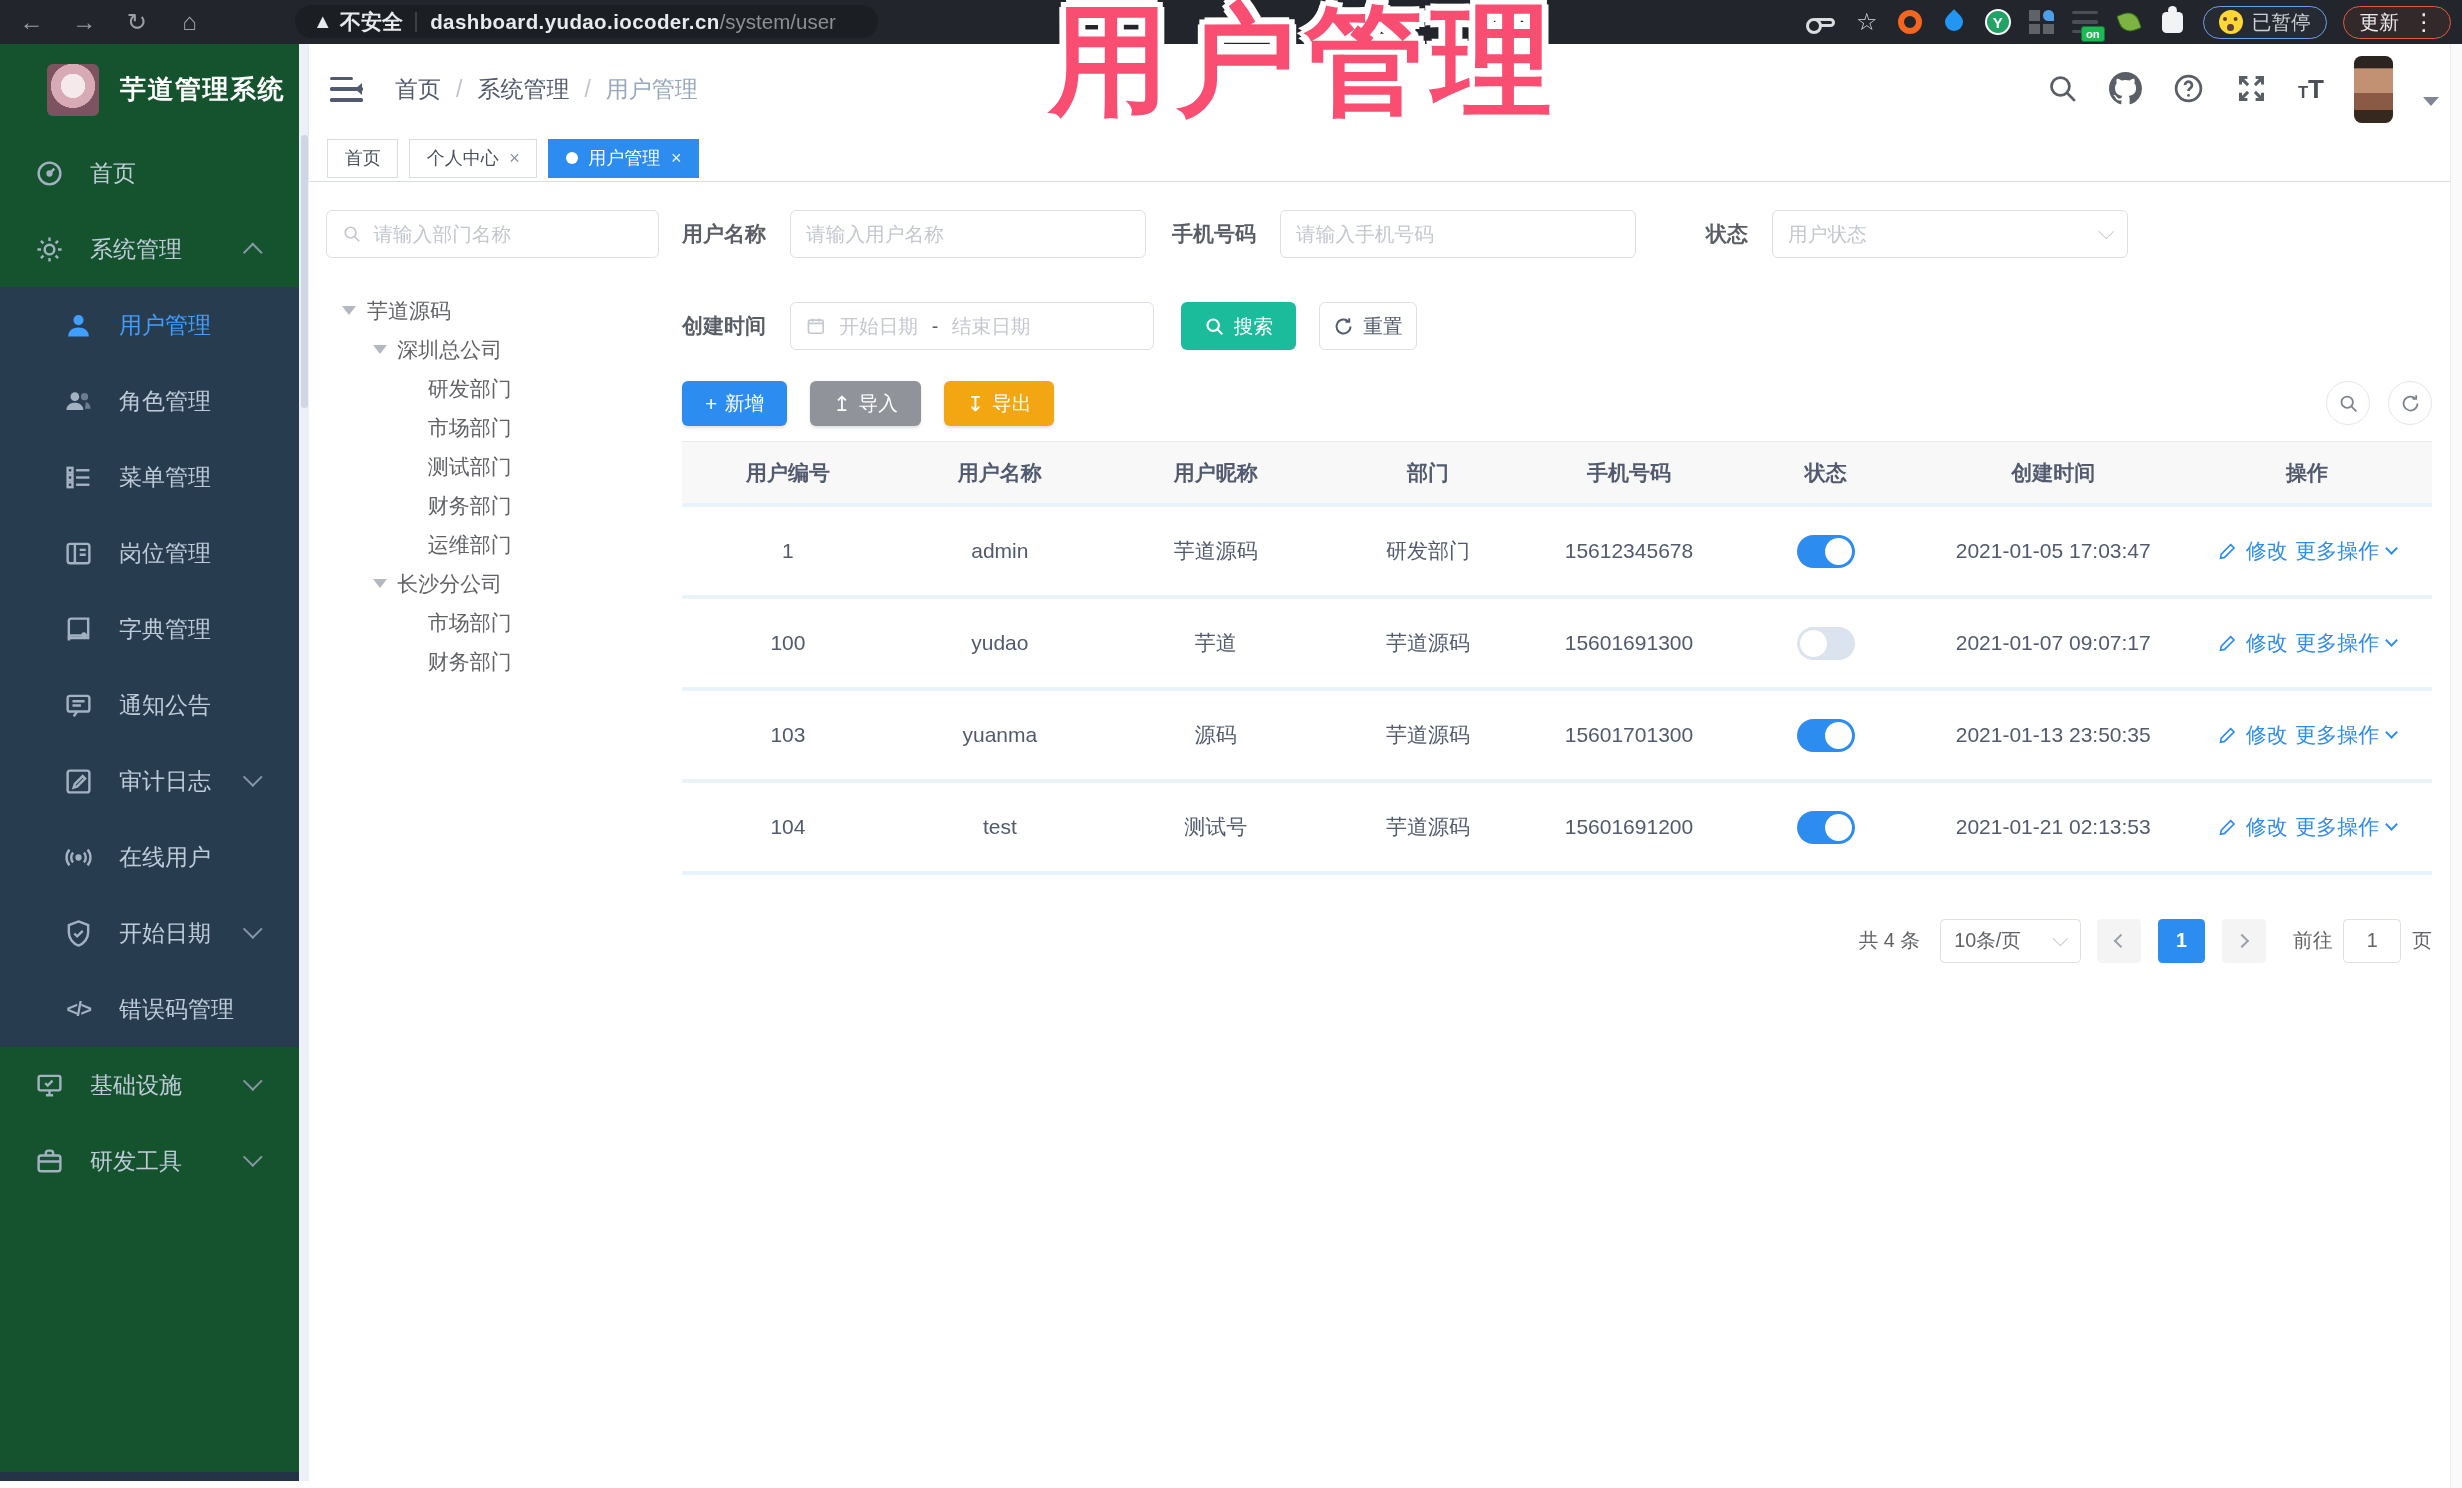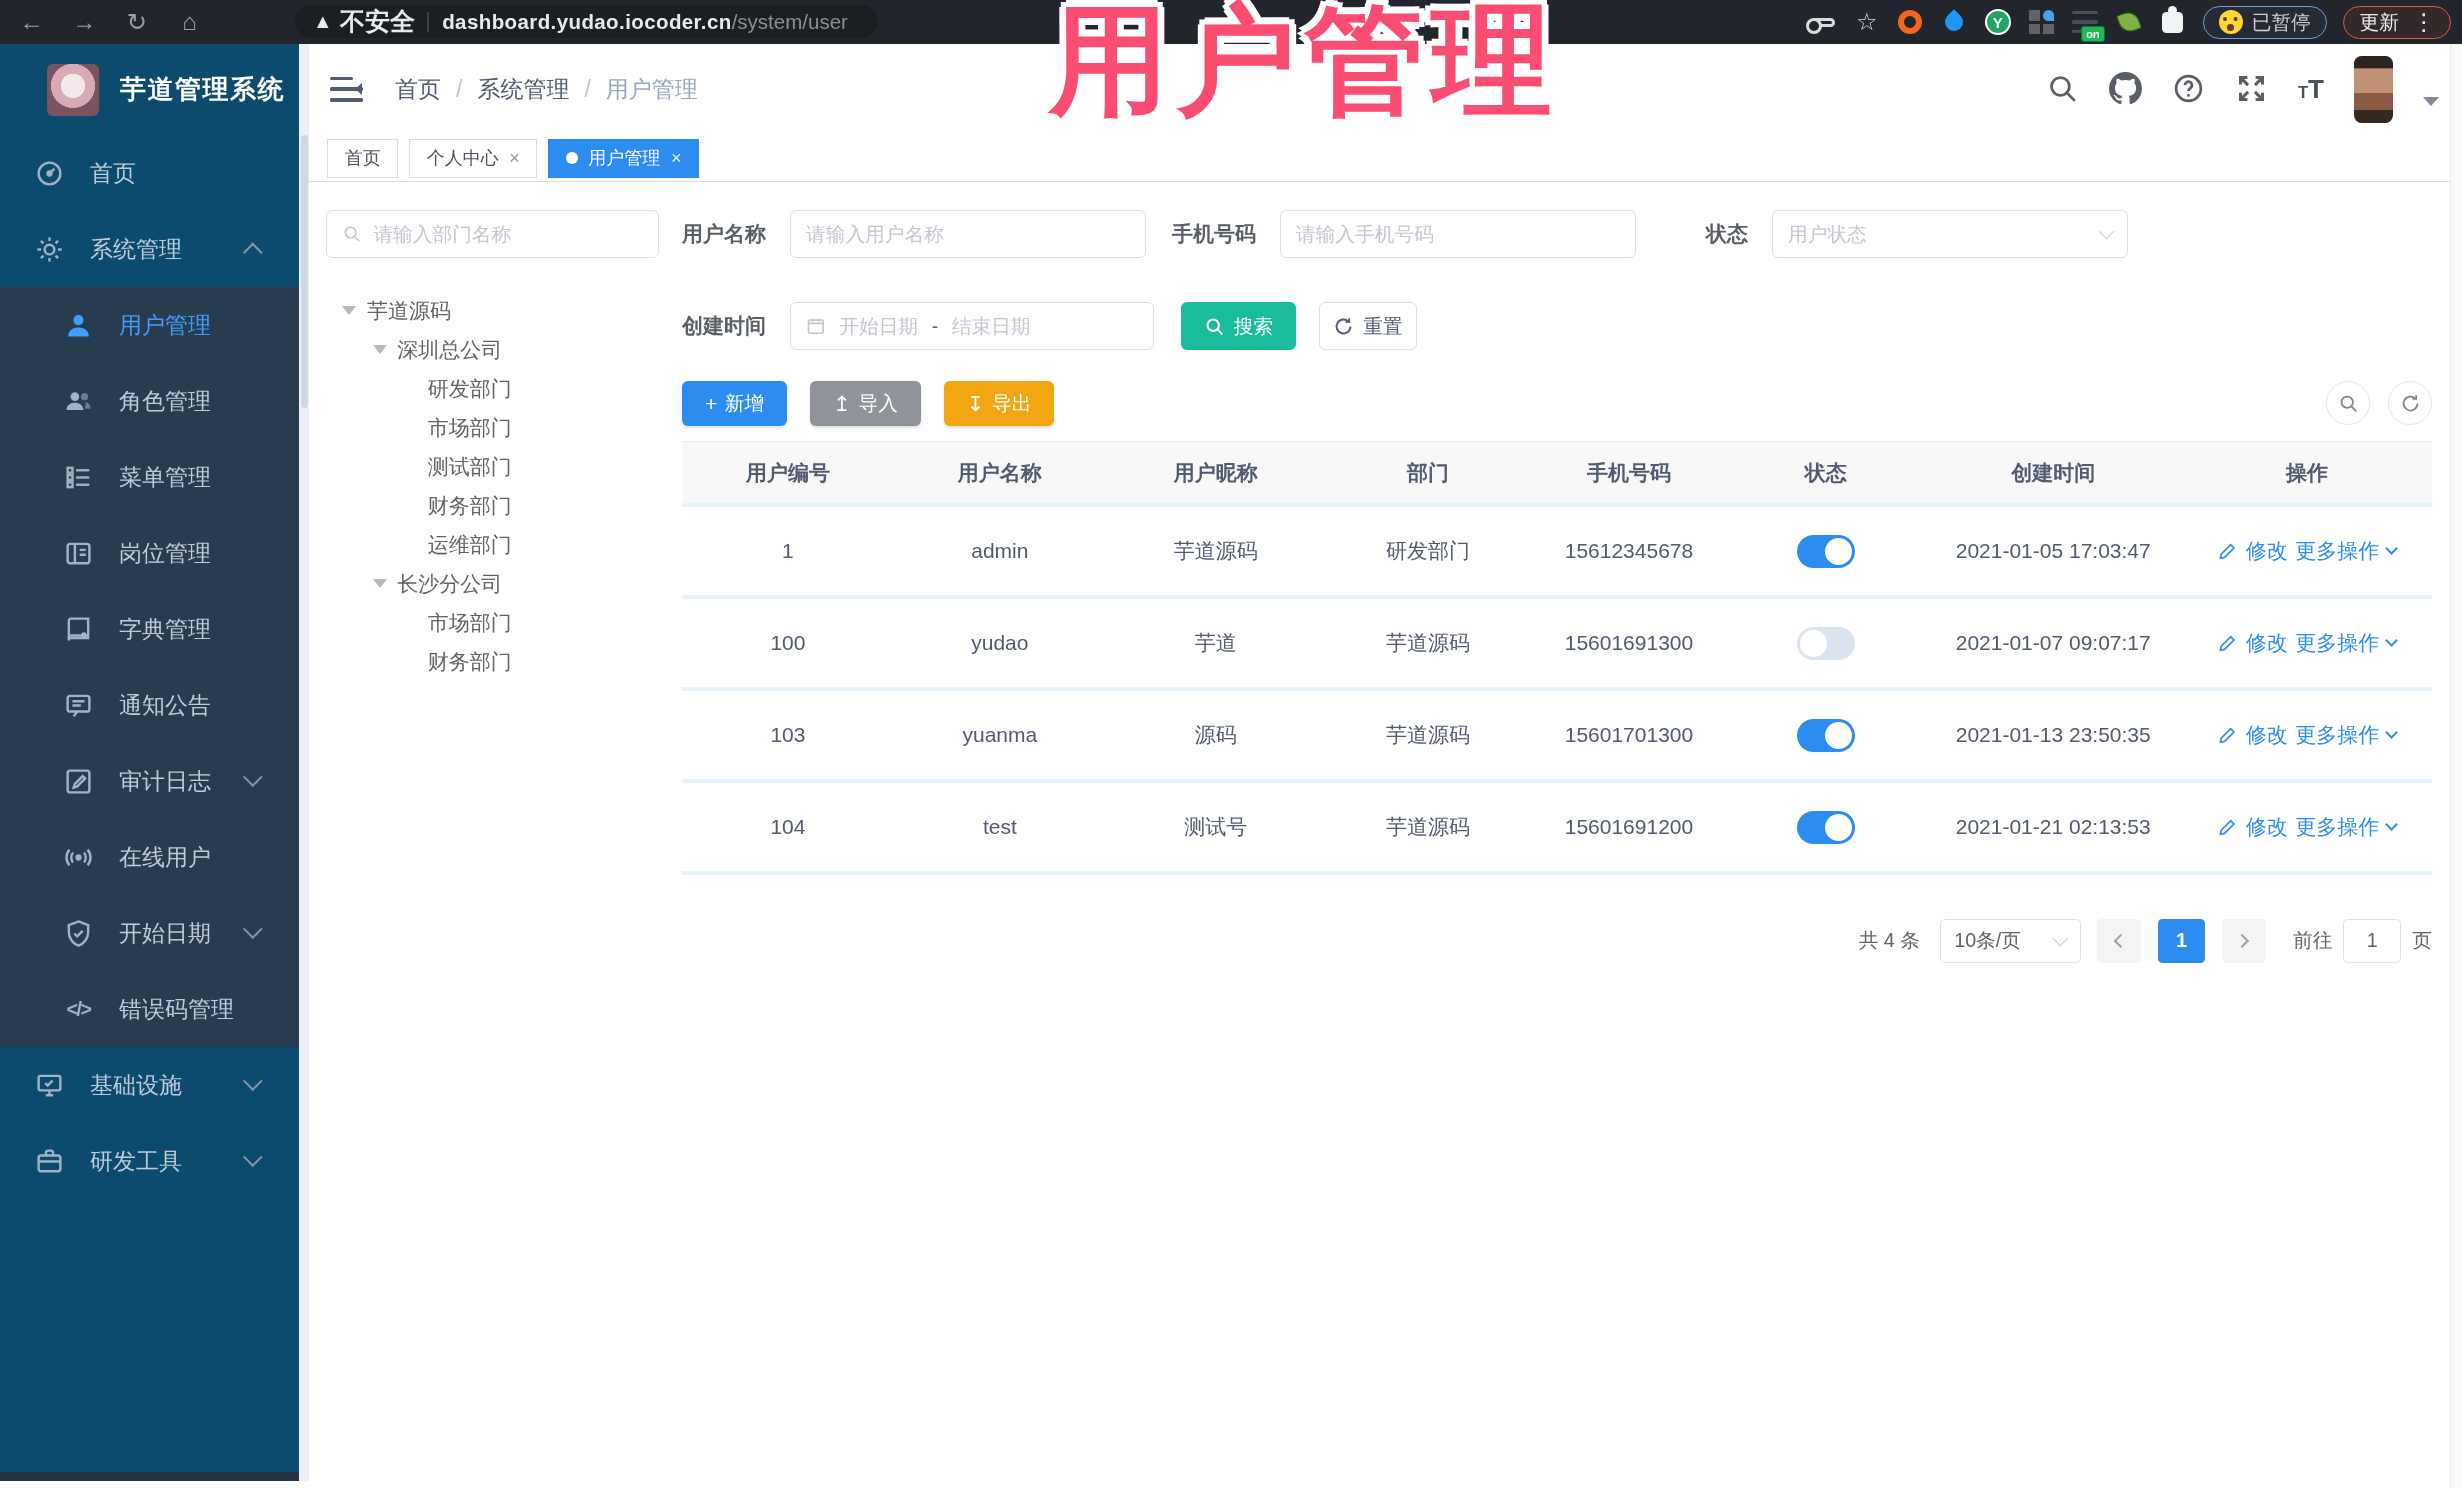--- a/index.html
+++ b/index.html
@@ -8,21 +8,21 @@
   .stage { position:relative; width:2462px; height:1488px; overflow:hidden; }
 
   
   .browser-bar { position:absolute; left:0; top:0; width:2462px; height:44px;
     background:#22262c; display:flex; align-items:center; }
   .nav-ico { width:42px; height:33px; margin-left:10.6px; display:flex; align-items:center; justify-content:center;
     color:#9aa0a6; font-size:24px; }
   .url-pill { position:absolute; left:295px; top:5.3px; width:583px; height:33px; border-radius:16.7px;
     background:#1b1f24; display:flex; align-items:center; padding:0 18px; }
   .warn-ico { color:#e8eaed; font-size:19.7px; margin-right:7.6px; }
-  .sec-label { color:#e8eaed; font-size:25px; font-weight:700; margin-right:12px; }
+  .sec-label { color:#e8eaed; font-size:21px; font-weight:700; margin-right:12px; }
   .url-sep { width:1.5px; height:19.7px; background:#3c4148; margin-right:13.6px; }
   .url-host { color:#e8eaed; font-size:20.5px; font-weight:700; letter-spacing:0.4px; }
   .url-path { color:#8b9096; font-size:20.5px; }
   .ext-zone { position:absolute; right:0; top:0; height:44px; display:flex; align-items:center; gap:16.7px; padding-right:10.6px; }
   .ext { width:27px; height:27px; display:flex; align-items:center; justify-content:center; position:relative; }
   .key-ico { width:23px; height:9px; border:3px solid #dadce0; border-radius:4.5px; position:relative; }
   .key-ico:before { content:""; position:absolute; left:-9px; top:-3px; width:10.6px; height:10.6px; border:3px solid #dadce0; border-radius:50%; background:#22262c; }
   .star-ico { color:#dadce0; font-size:24px; }
   .ring-orange { width:24px; height:24px; border-radius:50%; border:6.8px solid #f4661f; }
   .drop-blue { width:18px; height:18px; background:#2196f3; transform:rotate(45deg); border-radius:0 50% 50% 50%; }
@@ -45,21 +45,21 @@
   .emoji-face:after { content:""; position:absolute; left:8.3px; top:13.6px; width:6.8px; height:7.6px; border-radius:50%; background:#5d4037; }
   .update-pill { border:1.5px solid #e4593c; background:#33282a; color:#e9eaed; gap:13.6px; }
   .vdots { color:#e9eaed; font-size:23px; letter-spacing:0; }
 
   
   .overlay-title { position:absolute; left:1049px; top:-6px; z-index:99; font-size:120px; font-weight:700;
     color:#f94d71; letter-spacing:7.6px; line-height:1.1;
     text-shadow:-5.3px -5.3px 0 #fff,5.3px -5.3px 0 #fff,-5.3px 5.3px 0 #fff,5.3px 5.3px 0 #fff,0 -6.8px 0 #fff,0 6.8px 0 #fff,-6.8px 0 0 #fff,6.8px 0 0 #fff; }
 
   
-  .sidebar { position:absolute; left:0; top:44px; width:299px; height:1437px; background:#0c4a6e;text-align:center; }
+  .sidebar { position:absolute; left:0; top:44px; width:299px; height:1437px; background:#14532d;text-align:center; }
   .side-scroll { position:absolute; left:299px; top:44px; width:10.6px; height:1437px; background:#eef0f7; }
   .side-scroll i { position:absolute; left:1.5px; top:91px; width:7.6px; height:273px; background:#cfd6e6; border-radius:3.8px; }
   .logo-row { height:91px; display:flex; align-items:center; padding-left:47px; gap:21px; }
   .logo-img { width:52px; height:52px; border-radius:6px;
     background:radial-gradient(circle at 50% 42%,#f6e9ec 0 30%,#d8aab6 31% 55%,#7e5361 56% 100%); }
   .logo-title { color:#fff; font-size:26px; font-weight:700; letter-spacing:1.5px; }
   .side-item { height:76px; display:flex; align-items:center; padding-left:33px; color:#bfcbd9; font-size:23px; position:relative; cursor:pointer; }
   .side-item .s-ico { width:33px; height:33px; margin-right:24px; display:flex; align-items:center; justify-content:center; color:#a3b1c2; }
   .side-item svg { width:29px; height:29px; }
   .submenu { background:#283c50; }

